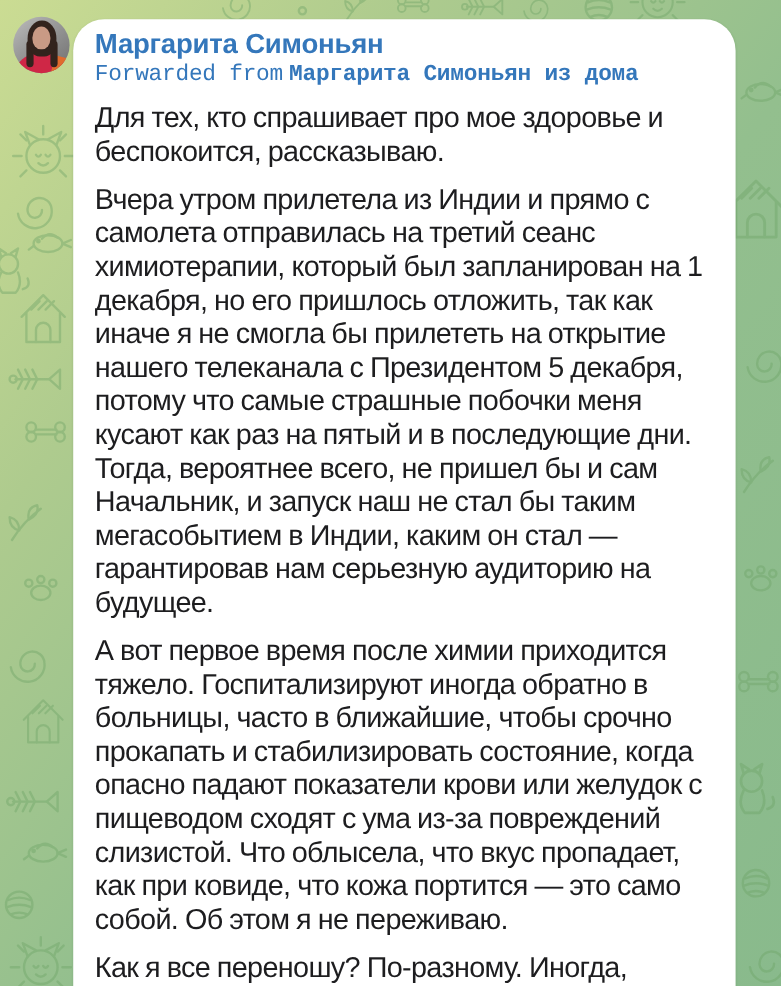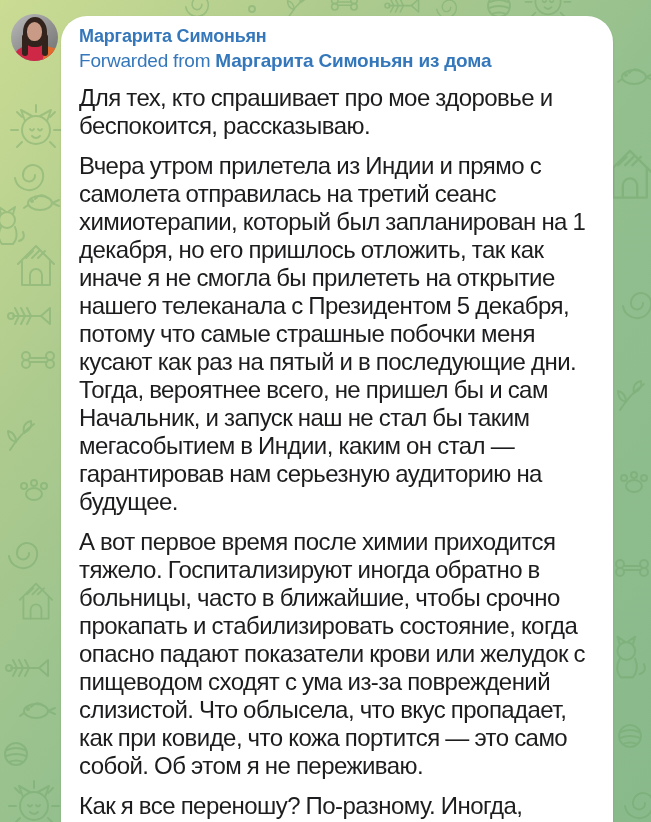--- a/index.html
+++ b/index.html
@@ -30,23 +30,23 @@
     background:var(--avatar-hair,#32231d);}
   .av-lockR{position:absolute;left:31px;top:20px;width:6px;height:22px;border-radius:3px;
     background:var(--avatar-hair,#32231d);}
   .av-face{position:absolute;left:16px;top:8px;width:15px;height:19px;
     border-radius:50% 50% 46% 46%;background:var(--avatar-skin,#c99a85);}
 
   
   .bubble{position:absolute;left:61px;top:16px;width:552px;height:830px;box-sizing:border-box;
     background:var(--bubble-bg,#ffffff);border-radius:26px 26px 0 0;
     padding:8px 21px 18px 18px;z-index:2;box-shadow:0 1px 2px rgba(62,98,62,.18);}
-  .sender{font-size:18px;line-height:24px;font-weight:700;letter-spacing:-.2px;
+  .sender{font-size:23px;line-height:24px;font-weight:700;letter-spacing:-.2px;
     color:var(--name-blue,#3477bb);cursor:pointer;display:inline-block;}
-  .fwd{font-size:19px;line-height:26px;color:var(--name-blue,#3477bb);letter-spacing:-.2px;}
+  .fwd{font-size:19px;line-height:26px;color:var(--name-blue,#3477bb);letter-spacing:-.2px;font-family:Liberation Mono, monospace;}
   .fwd .fwd-label{font-weight:400;margin-right:5px;}
   .fwd .fwd-name{font-weight:700;cursor:pointer;}
   .msg{margin-top:10px;font-size:24px;line-height:28px;letter-spacing:-.55px;word-spacing:-.5px;
     color:var(--text-color,#1d1d1f);}
   .msg p{margin:0 0 12px 0;}
   .msg p:last-child{margin-bottom:0;}
 </style>
 </head>
 <body>
 

